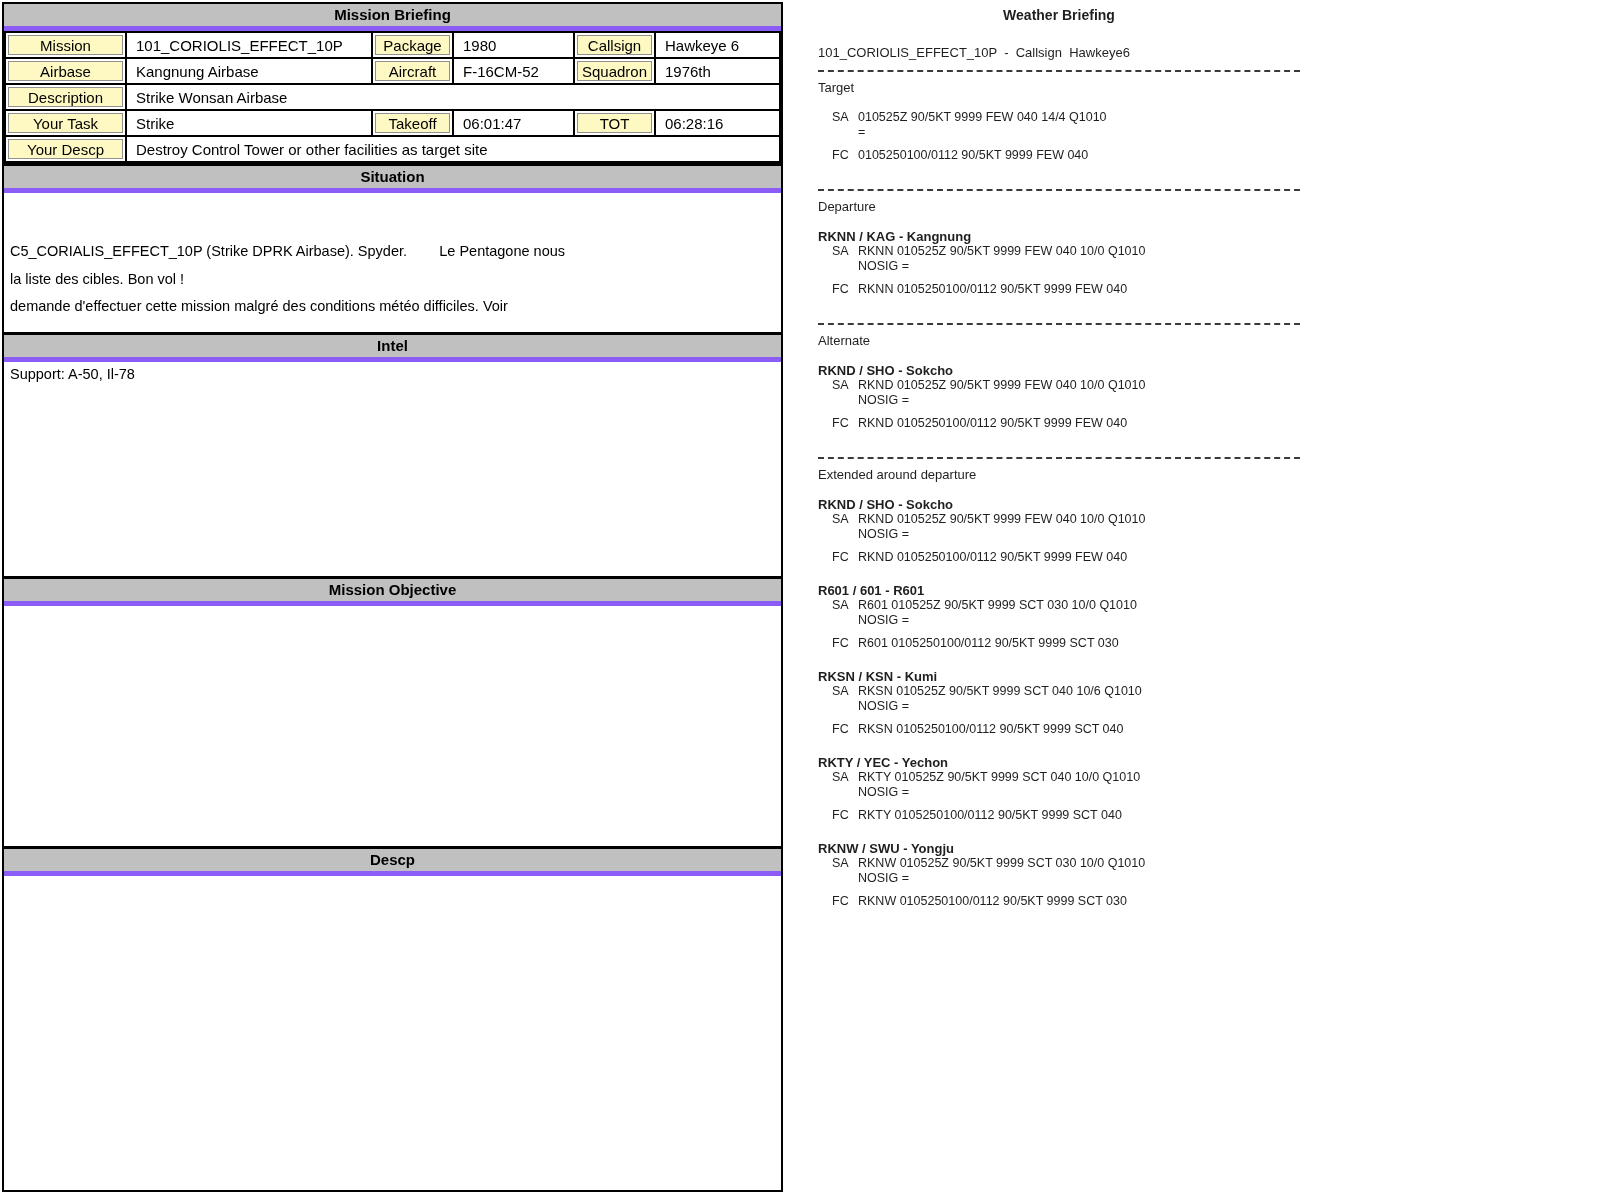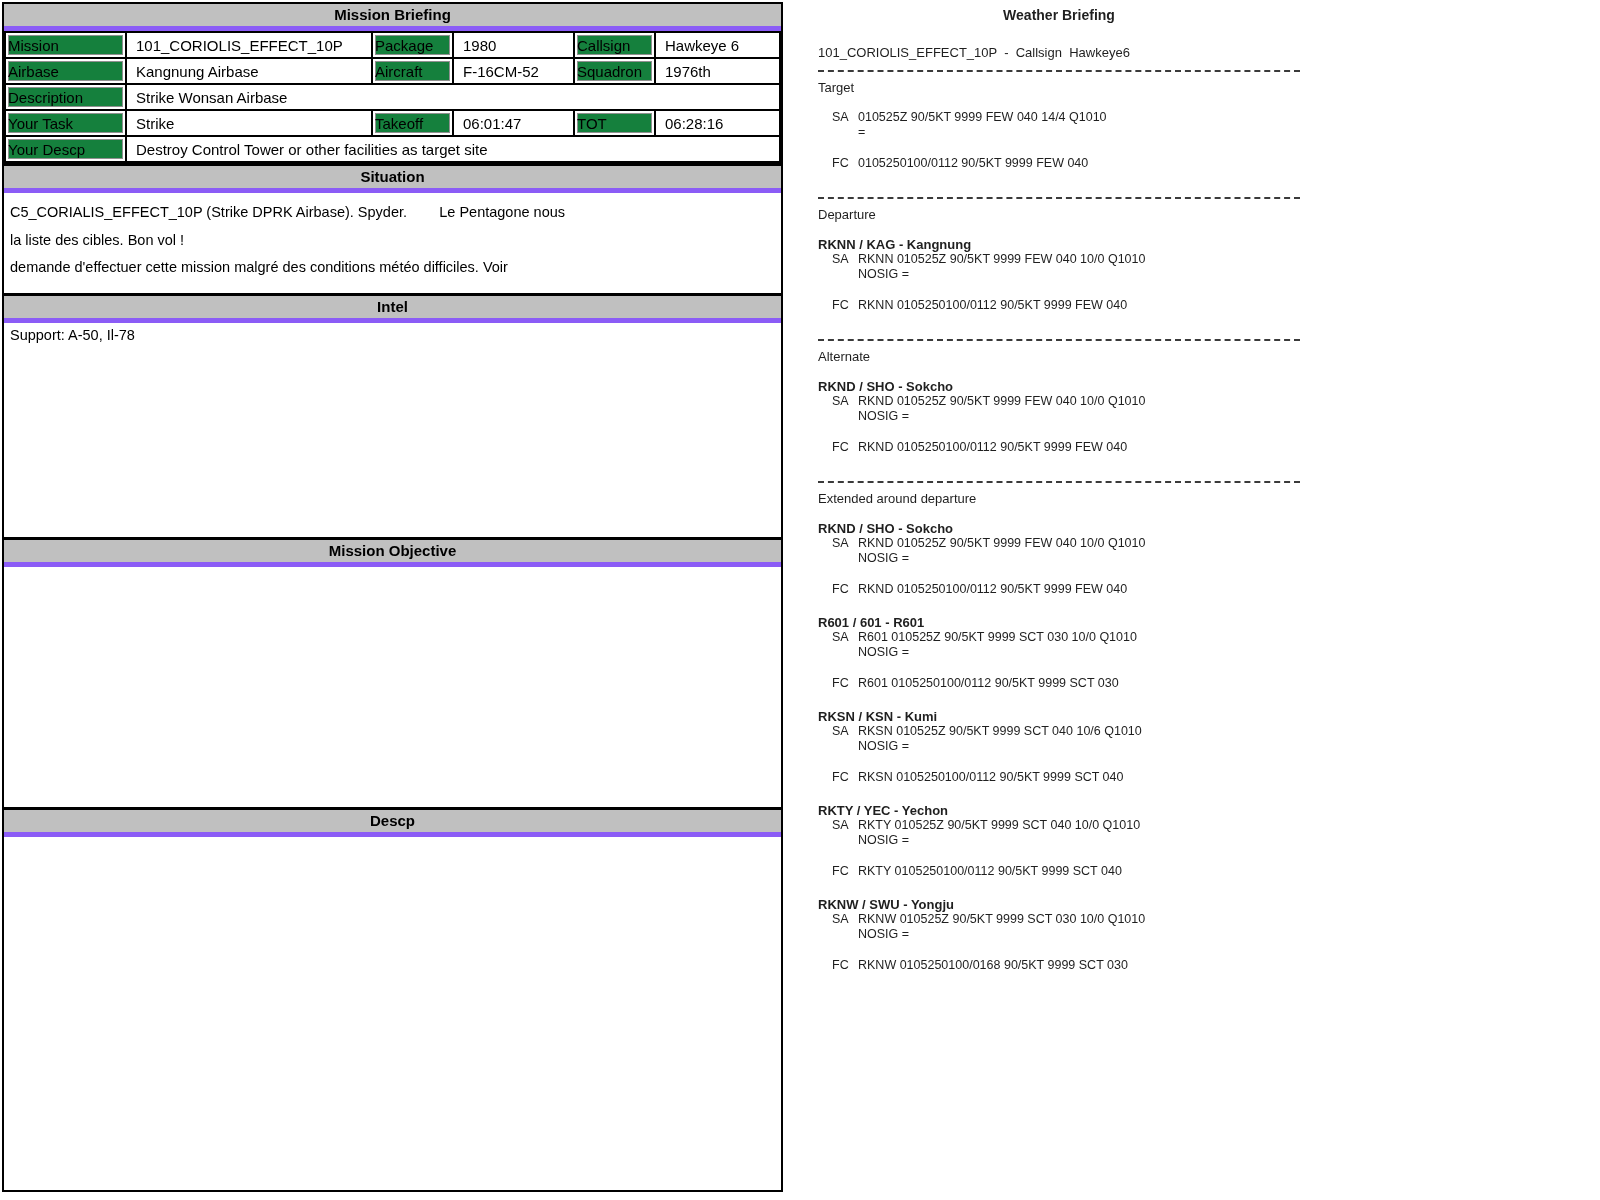--- a/index.html
+++ b/index.html
@@ -17,46 +17,46 @@
     background:#c0c0c0;border-top:3px solid #000;border-bottom:5px solid #8b5cf6;
     height:22px;line-height:22px;text-align:center;font-weight:bold;font-size:15px;
   }
   .section-bar.first{border-top:none;}
   .mb-table{border-collapse:collapse;table-layout:fixed;width:100%;}
   .mb-table td{
     border:2px solid #000;height:24px;font-size:15px;padding:0 9px;
     overflow:hidden;white-space:nowrap;
   }
   .mb-table td.lbl{
-    background:#15803d;text-align:left;padding:0 2px;
+    background:#fef9c3;text-align:center;padding:0 2px;
     box-shadow:inset 0 0 0 2px #fff, inset 0 0 0 3px #909090;
   }
   .content-box{background:#fff;font-size:14.5px;}
-  .situation-box{height:100px;padding:6px 6px 0 6px;box-sizing:border-box;}
+  .situation-box{height:100px;padding:6px 6px 0 6px;box-sizing:border-box;margin-top:39px;}
   .sit-line{line-height:27.5px;white-space:pre-wrap;}
   .intel-box{height:214px;padding:4px 6px 0 6px;box-sizing:border-box;}
   .objective-box{height:240px;}
   .notes-box{height:306px;}
 
   
   .weather-panel{
     position:absolute;left:818px;top:8px;width:482px;
     font-size:12.5px;line-height:15px;color:#1f1f1f;
   }
   .weather-title{font-weight:bold;font-size:14px;text-align:center;margin-bottom:22px;}
   .weather-subtitle{white-space:pre-wrap;font-size:13px;}
   .wx-sep{border-top:2px dashed #3a3a3a;height:0;margin:26px 0 8px 0;}
   .wx-section:first-child .wx-sep{margin-top:10px;}
   .wx-section-title{font-weight:normal;font-size:13px;margin-bottom:15px;}
   .wx-station + .wx-station{margin-top:18px;}
   .wx-station-header{font-weight:bold;font-size:13px;}
   .wx-row{display:flex;}
   .wx-row-label{width:40px;padding-left:14px;box-sizing:border-box;flex:0 0 auto;}
   .wx-row-text{flex:1;white-space:pre-wrap;}
-  .wx-fc-row{margin-top:16px;}
+  .wx-fc-row{margin-top:8px;}
 </style>
 </head>
 <body>
 
 <div class="page">
 
   <div class="left-panel">
 
     <div class="section-bar first">Mission Briefing</div>
 
@@ -225,20 +225,20 @@
             </div>
           </div>
           <div class="wx-station">
             <div class="wx-station-header">RKNW / SWU - Yongju</div>
             <div class="wx-row">
               <div class="wx-row-label">SA</div>
               <div class="wx-row-text"><div class="">RKNW 010525Z 90/5KT 9999 SCT 030 10/0 Q1010</div><div class="">NOSIG =</div></div>
             </div>
             <div class="wx-row wx-fc-row">
               <div class="wx-row-label">FC</div>
-              <div class="wx-row-text">RKNW 0105250100/0168 90/5KT 9999 SCT 030</div>
+              <div class="wx-row-text">RKNW 0105250100/0112 90/5KT 9999 SCT 030</div>
             </div>
           </div>
         </div>
       </div>
   </div>
 
 </div>
 
 </body></html>

